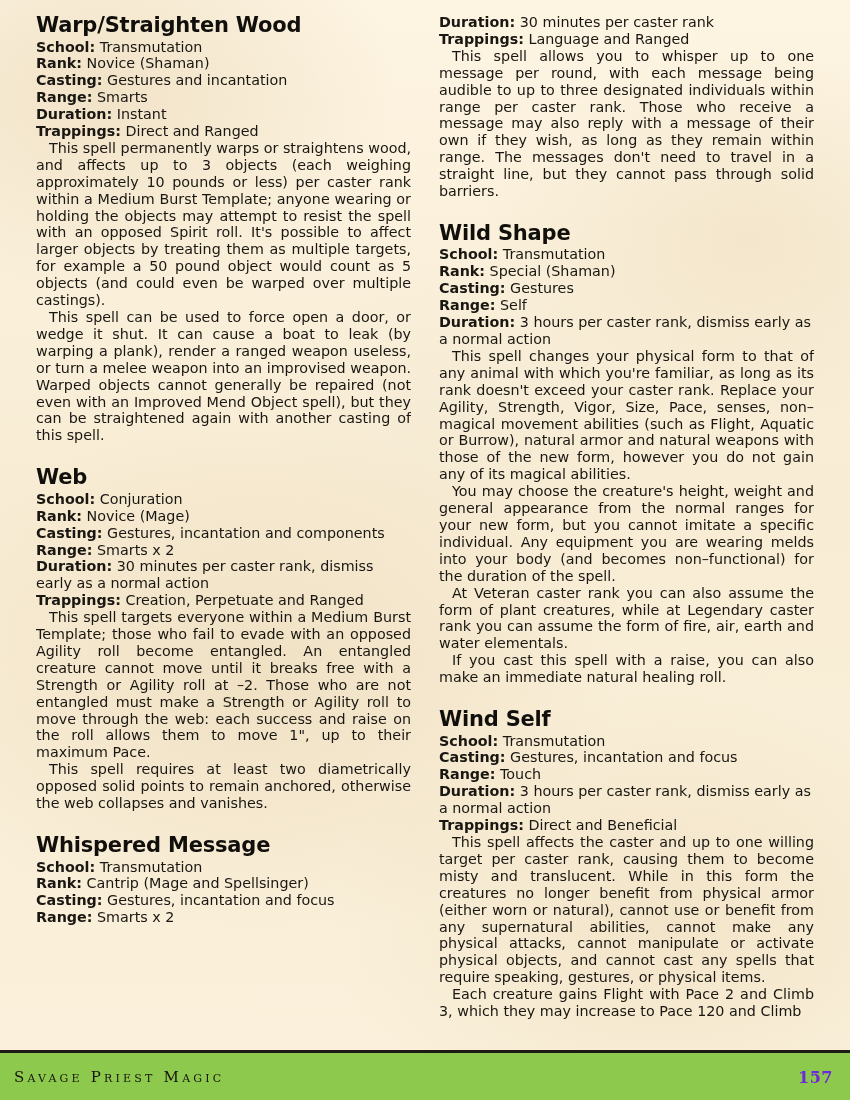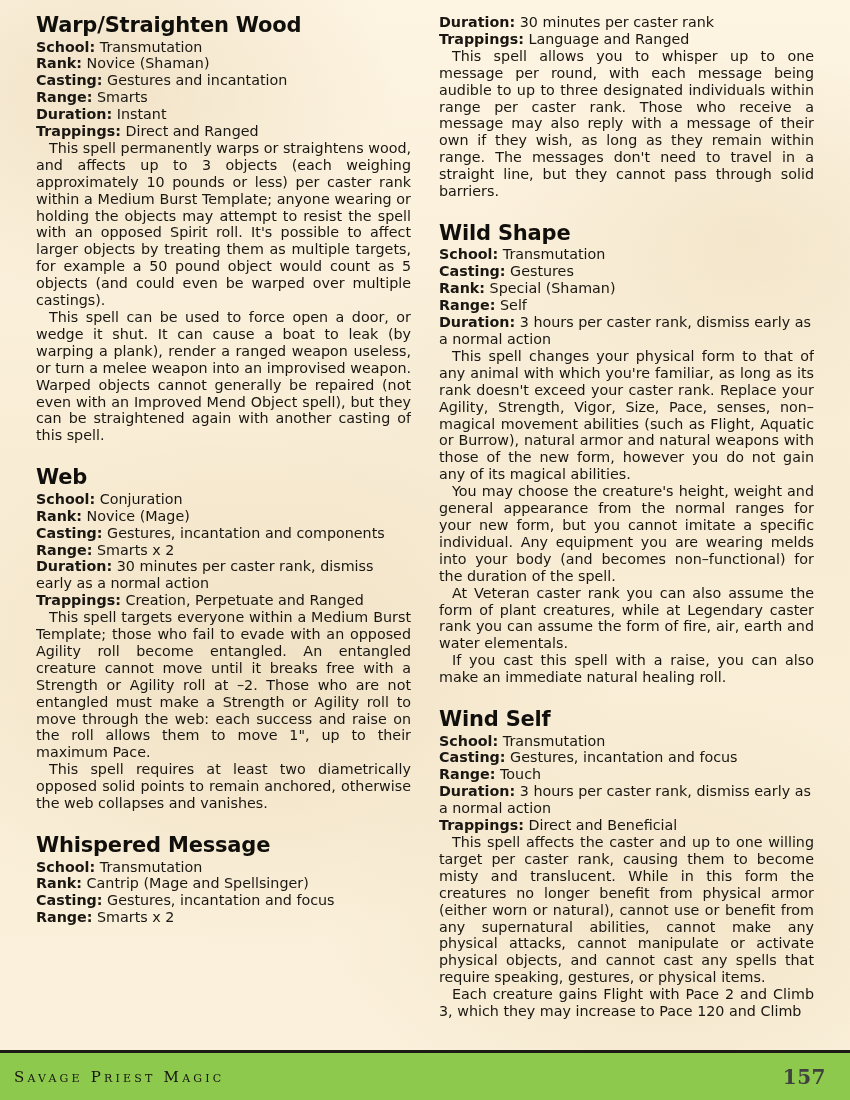--- a/index.html
+++ b/index.html
@@ -105,28 +105,28 @@
     transform: translateY(-50%);
     font-family: "DejaVu Serif", serif;
     font-variant: small-caps;
     font-size: 15px;
     letter-spacing: 3.2px;
     color: #17150f;
     white-space: nowrap;
   }
   .footer-page {
     position: absolute;
-    right: 24px;
+    right: 17px;
     top: 50%;
     transform: translateY(-50%);
     font-family: "DejaVu Serif", serif;
     font-weight: bold;
-    font-size: 20px;
+    font-size: 16px;
     letter-spacing: 0.5px;
-    color: #404040;
+    color: #6d28d9;
   }
 </style>
 </head>
 <body>
 
 <div class="paper-texture"></div>
 
 <div class="page">
   <div class="columns">
     <div class="column" id="col-left">
@@ -171,22 +171,22 @@
           <div class="stats">
             <p class="stat-line"><span class="k">Duration:</span> <span class="v">30 minutes per caster rank</span></p>
             <p class="stat-line"><span class="k">Trappings:</span> <span class="v">Language and Ranged</span></p>
           </div>
           <p class="body-par last-line-natural">This spell allows you to whisper up to one message per round, with each message being audible to up to three designated individuals within range per caster rank. Those who receive a message may also reply with a message of their own if they wish, as long as they remain within range. The messages don't need to travel in a straight line, but they cannot pass through solid barriers.</p>
         </div>
         <div class="spell-block">
           <h2 class="spell-title">Wild Shape</h2>
           <div class="stats">
             <p class="stat-line"><span class="k">School:</span> <span class="v">Transmutation</span></p>
+            <p class="stat-line"><span class="k">Rank:</span> <span class="v">Special (Shaman)</span></p>
             <p class="stat-line"><span class="k">Casting:</span> <span class="v">Gestures</span></p>
-            <p class="stat-line"><span class="k">Rank:</span> <span class="v">Special (Shaman)</span></p>
             <p class="stat-line"><span class="k">Range:</span> <span class="v">Self</span></p>
             <p class="stat-line"><span class="k">Duration:</span> <span class="v">3 hours per caster rank, dismiss early as a normal action</span></p>
           </div>
           <p class="body-par last-line-natural">This spell changes your physical form to that of any animal with which you're familiar, as long as its rank doesn't exceed your caster rank. Replace your Agility, Strength, Vigor, Size, Pace, senses, non–magical movement abilities (such as Flight, Aquatic or Burrow), natural armor and natural weapons with those of the new form, however you do not gain any of its magical abilities.</p>
           <p class="body-par last-line-natural">You may choose the creature's height, weight and general appearance from the normal ranges for your new form, but you cannot imitate a specific individual. Any equipment you are wearing melds into your body (and becomes non–functional) for the duration of the spell.</p>
           <p class="body-par last-line-natural">At Veteran caster rank you can also assume the form of plant creatures, while at Legendary caster rank you can assume the form of fire, air, earth and water elementals.</p>
           <p class="body-par last-line-natural">If you cast this spell with a raise, you can also make an immediate natural healing roll.</p>
         </div>
         <div class="spell-block">
           <h2 class="spell-title">Wind Self</h2>

